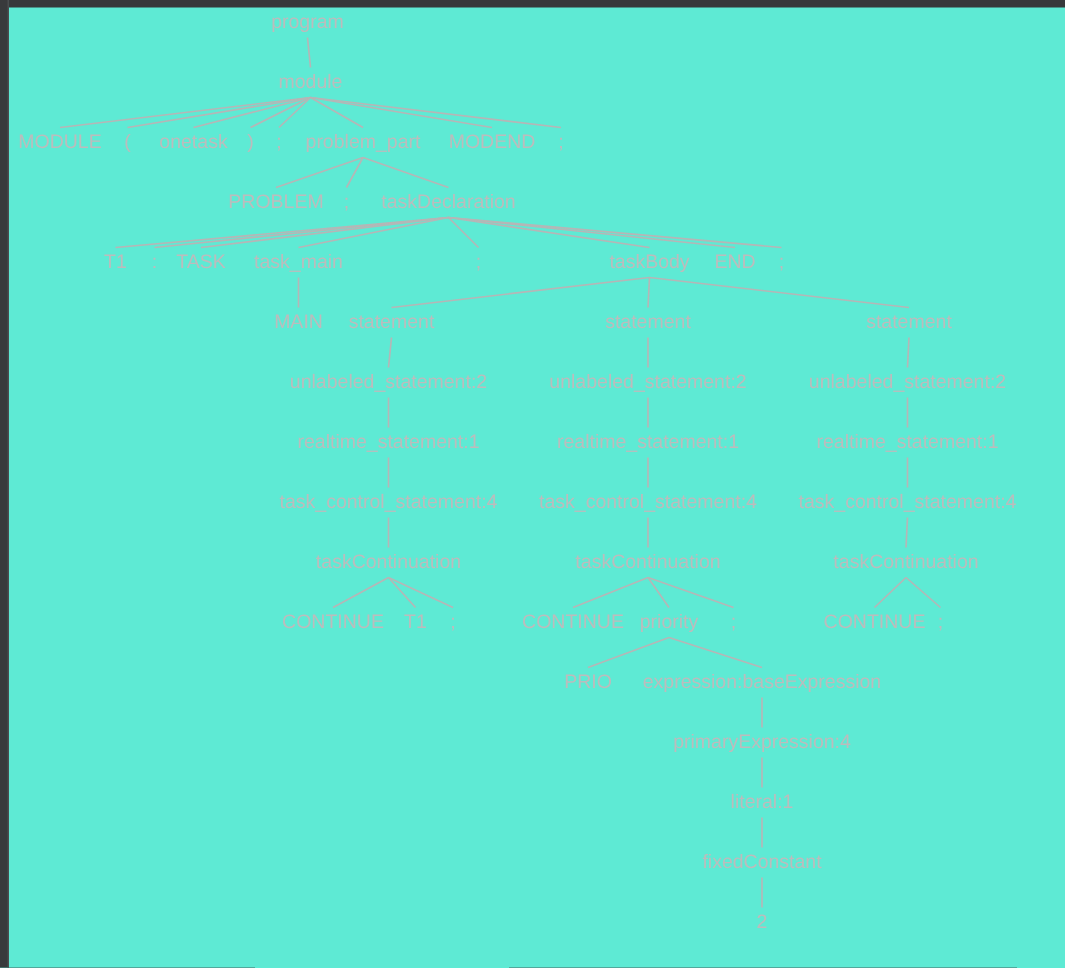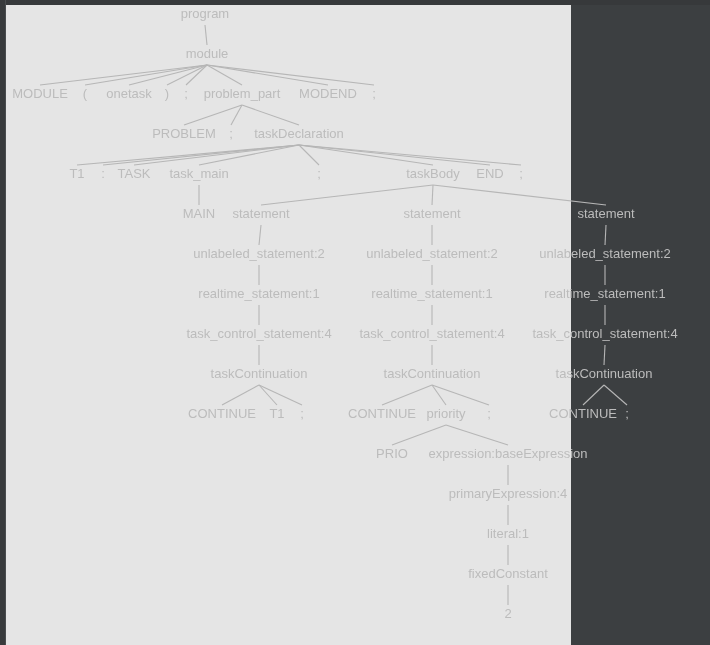--- a/index.html
+++ b/index.html
@@ -8,23 +8,23 @@
     background: #3c3f41;
   }
   body {
     width: 710px;
     height: 645px;
     overflow: hidden;
     font-family: "Liberation Sans", sans-serif;
   }
   #parse-tree-panel {
     position: relative;
-    width: 571px;
+    width: 710px;
     height: 645px;
-    background: #e5e5e5;
+    background: #5eead4;
     box-sizing: border-box;
     text-decoration: underline;
   }
   
   #left-gutter {
     position: absolute;
     left: 0; top: 0;
     width: 6px;
     height: 645px;
     background: #383a3c;

